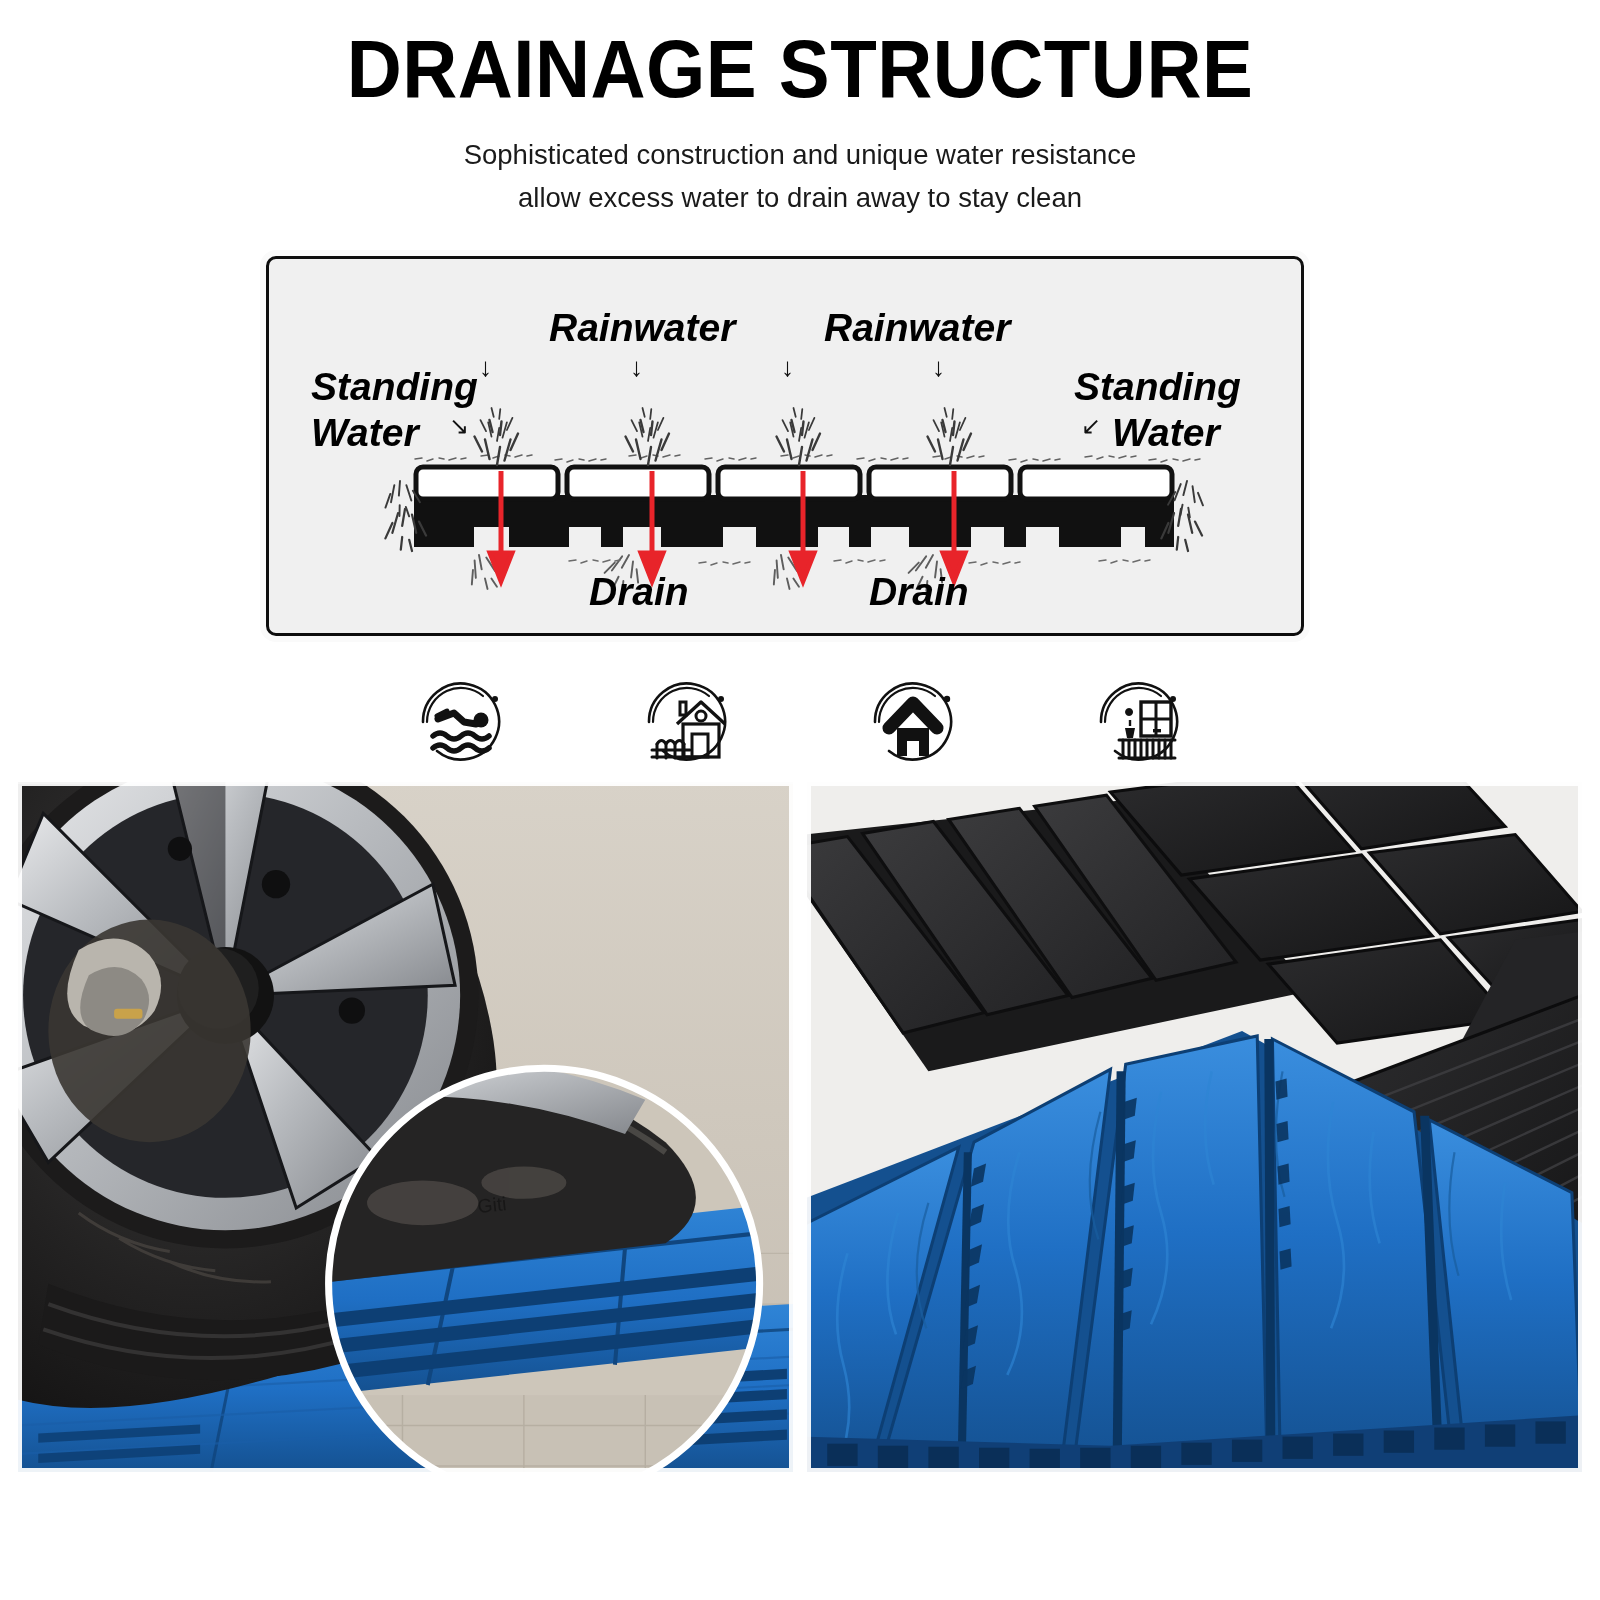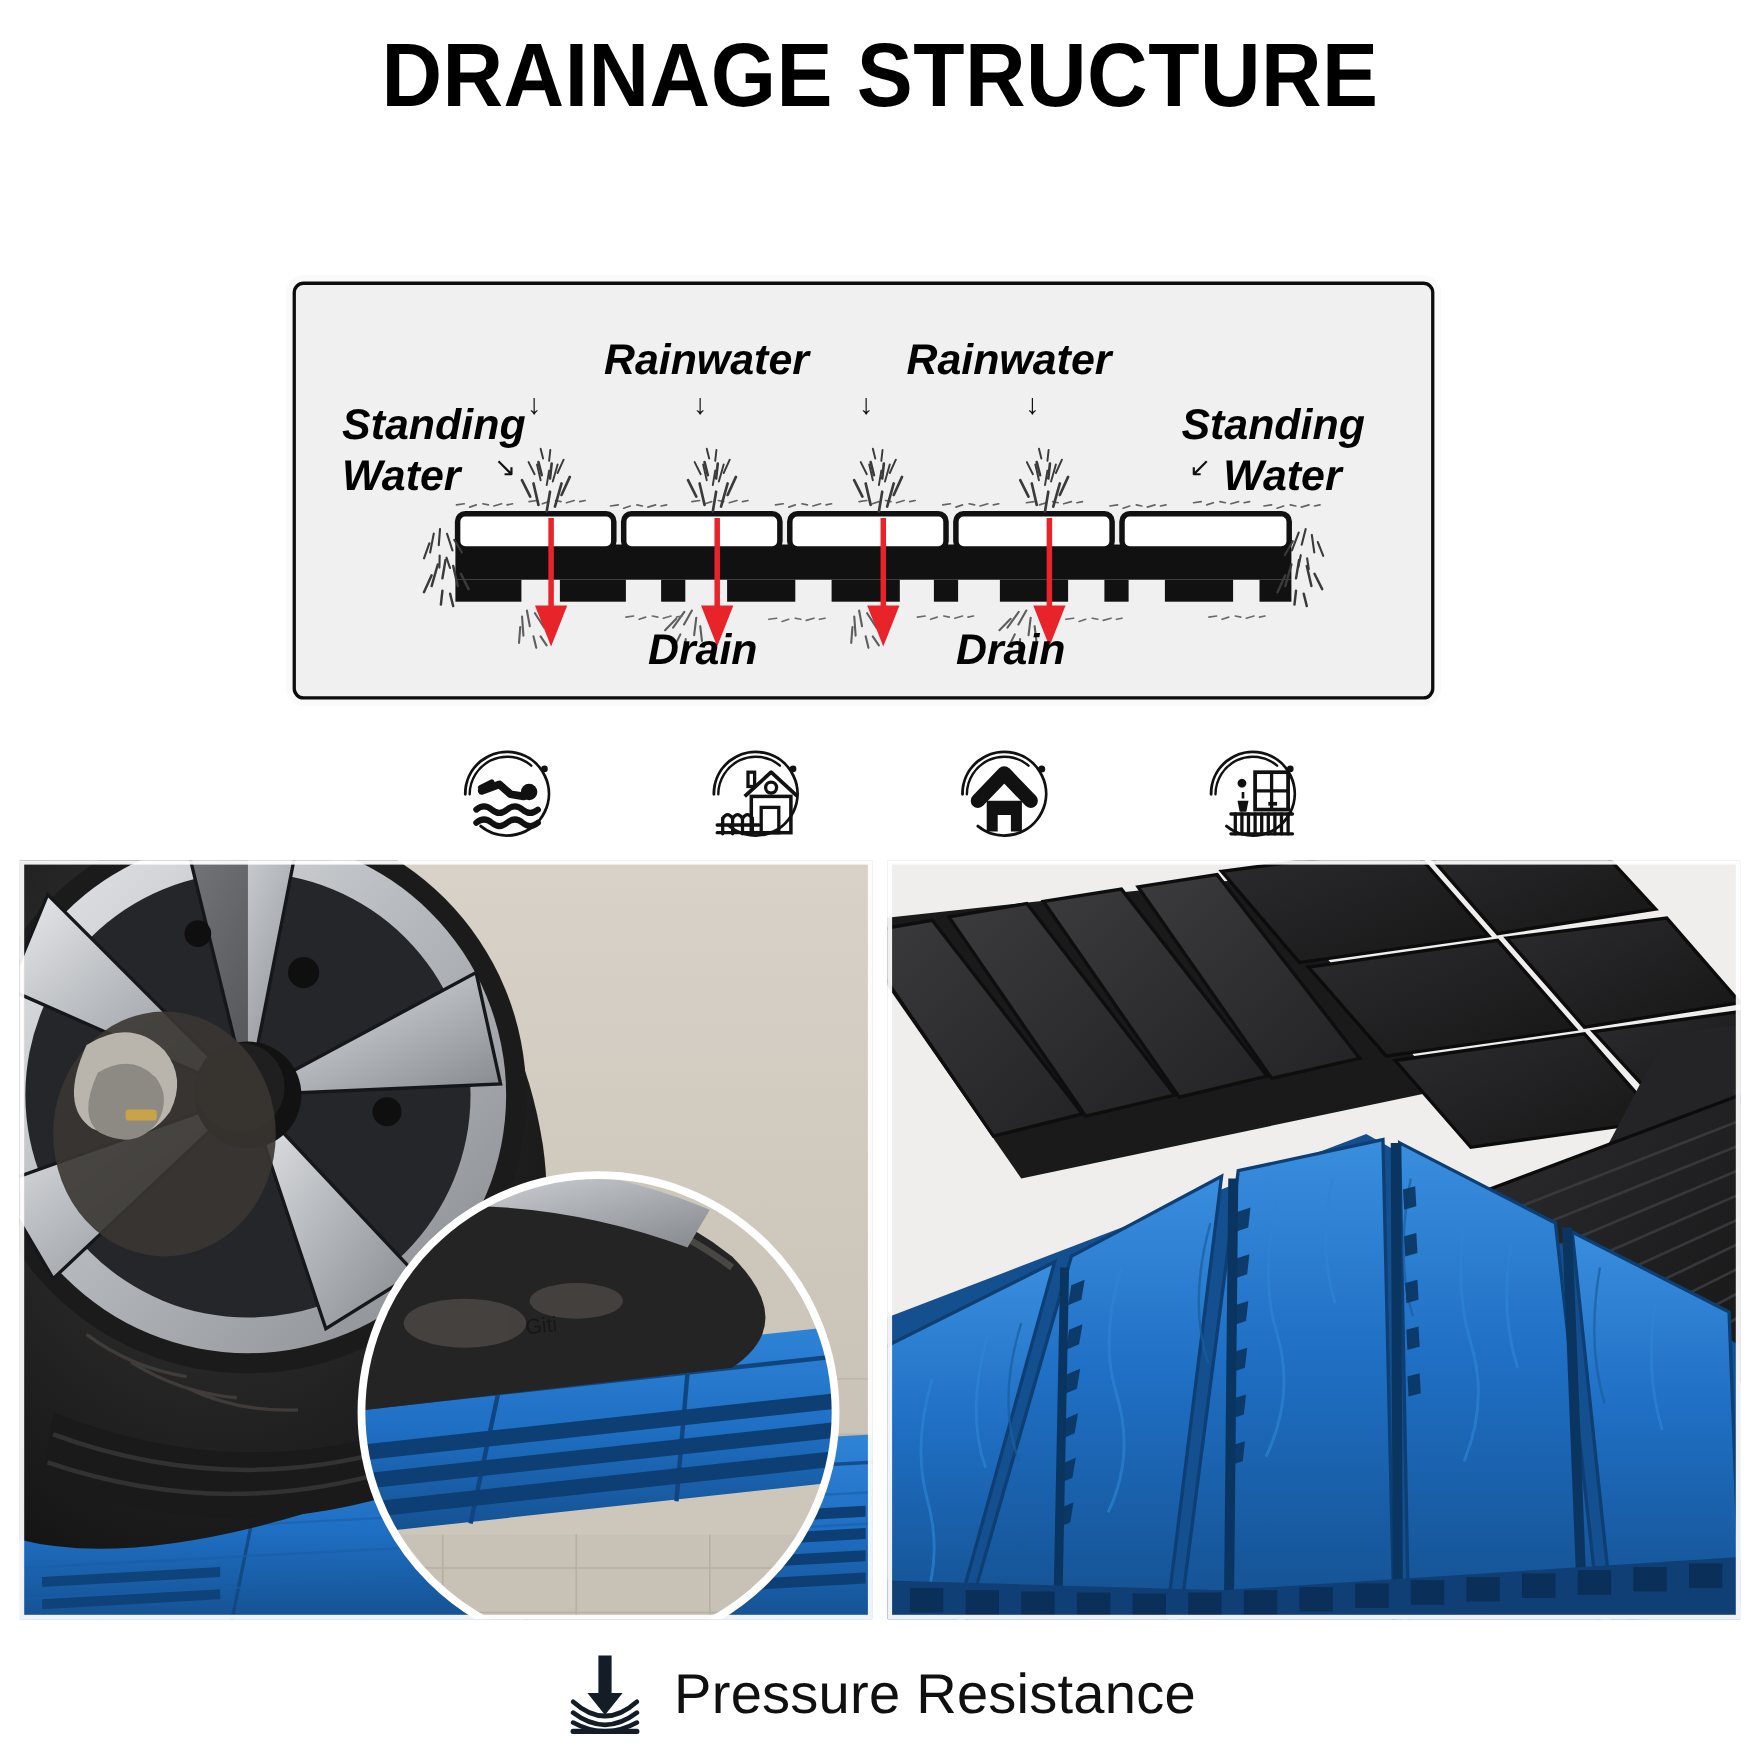--- a/index.html
+++ b/index.html
@@ -133,20 +133,24 @@
     color:#101010;
     white-space:nowrap;
     letter-spacing:0.2px;
   }
 </style>
 </head>
 <body>
 
 <div class="header">
   <div class="title">DRAINAGE STRUCTURE</div>
+  <div class="subtitle">
+    <div>Sophisticated construction and unique water resistance</div>
+    <div>allow excess water to drain away to stay clean</div>
+  </div>
 </div>
 
 <div class="diagram-panel">
   <div class="diagram-inner">
 
     <svg class="dg-svg" viewBox="0 0 1032 374" preserveAspectRatio="none">
       <defs>
         <g id="splash">
           <path d="M0,0 l2,-12 M5,-3 l4,-14 M-5,-4 l-3,-13 M9,-10 l5,-11 M-10,-9 l-5,-10 M2,-20 l1,-9 M-3,-22 l-2,-8" stroke="#3a3a3a" stroke-width="1.6" fill="none" stroke-linecap="round"></path>
         </g>
@@ -653,28 +657,14 @@
           <path d="M720,636 h30 v22 h-30 z"></path>
         </g>
       </g>
     </svg>
     <div class="inset-border"></div>
   </div>
 </div>
 
 <div class="features">
 
-  <div class="feature">
-    <div class="fi">
-      <svg viewBox="0 0 74 80">
-        <path d="M31,6 h12 v34 h10 L37,60 L21,40 h10 z" fill="#141c28"></path>
-        <g fill="none" stroke="#141c28" stroke-width="4.2" stroke-linecap="round">
-          <path d="M8,48 q29,26 58,0"></path>
-          <path d="M8,58 q29,22 58,0"></path>
-          <path d="M8,67 q29,16 58,0"></path>
-        </g>
-        <path d="M8,75 h58" stroke="#141c28" stroke-width="4.6" stroke-linecap="round"></path>
-      </svg>
-    </div>
-    <div class="flabel">Pressure Resistance</div>
-  </div>
 
 </div>
 
 </body></html>

